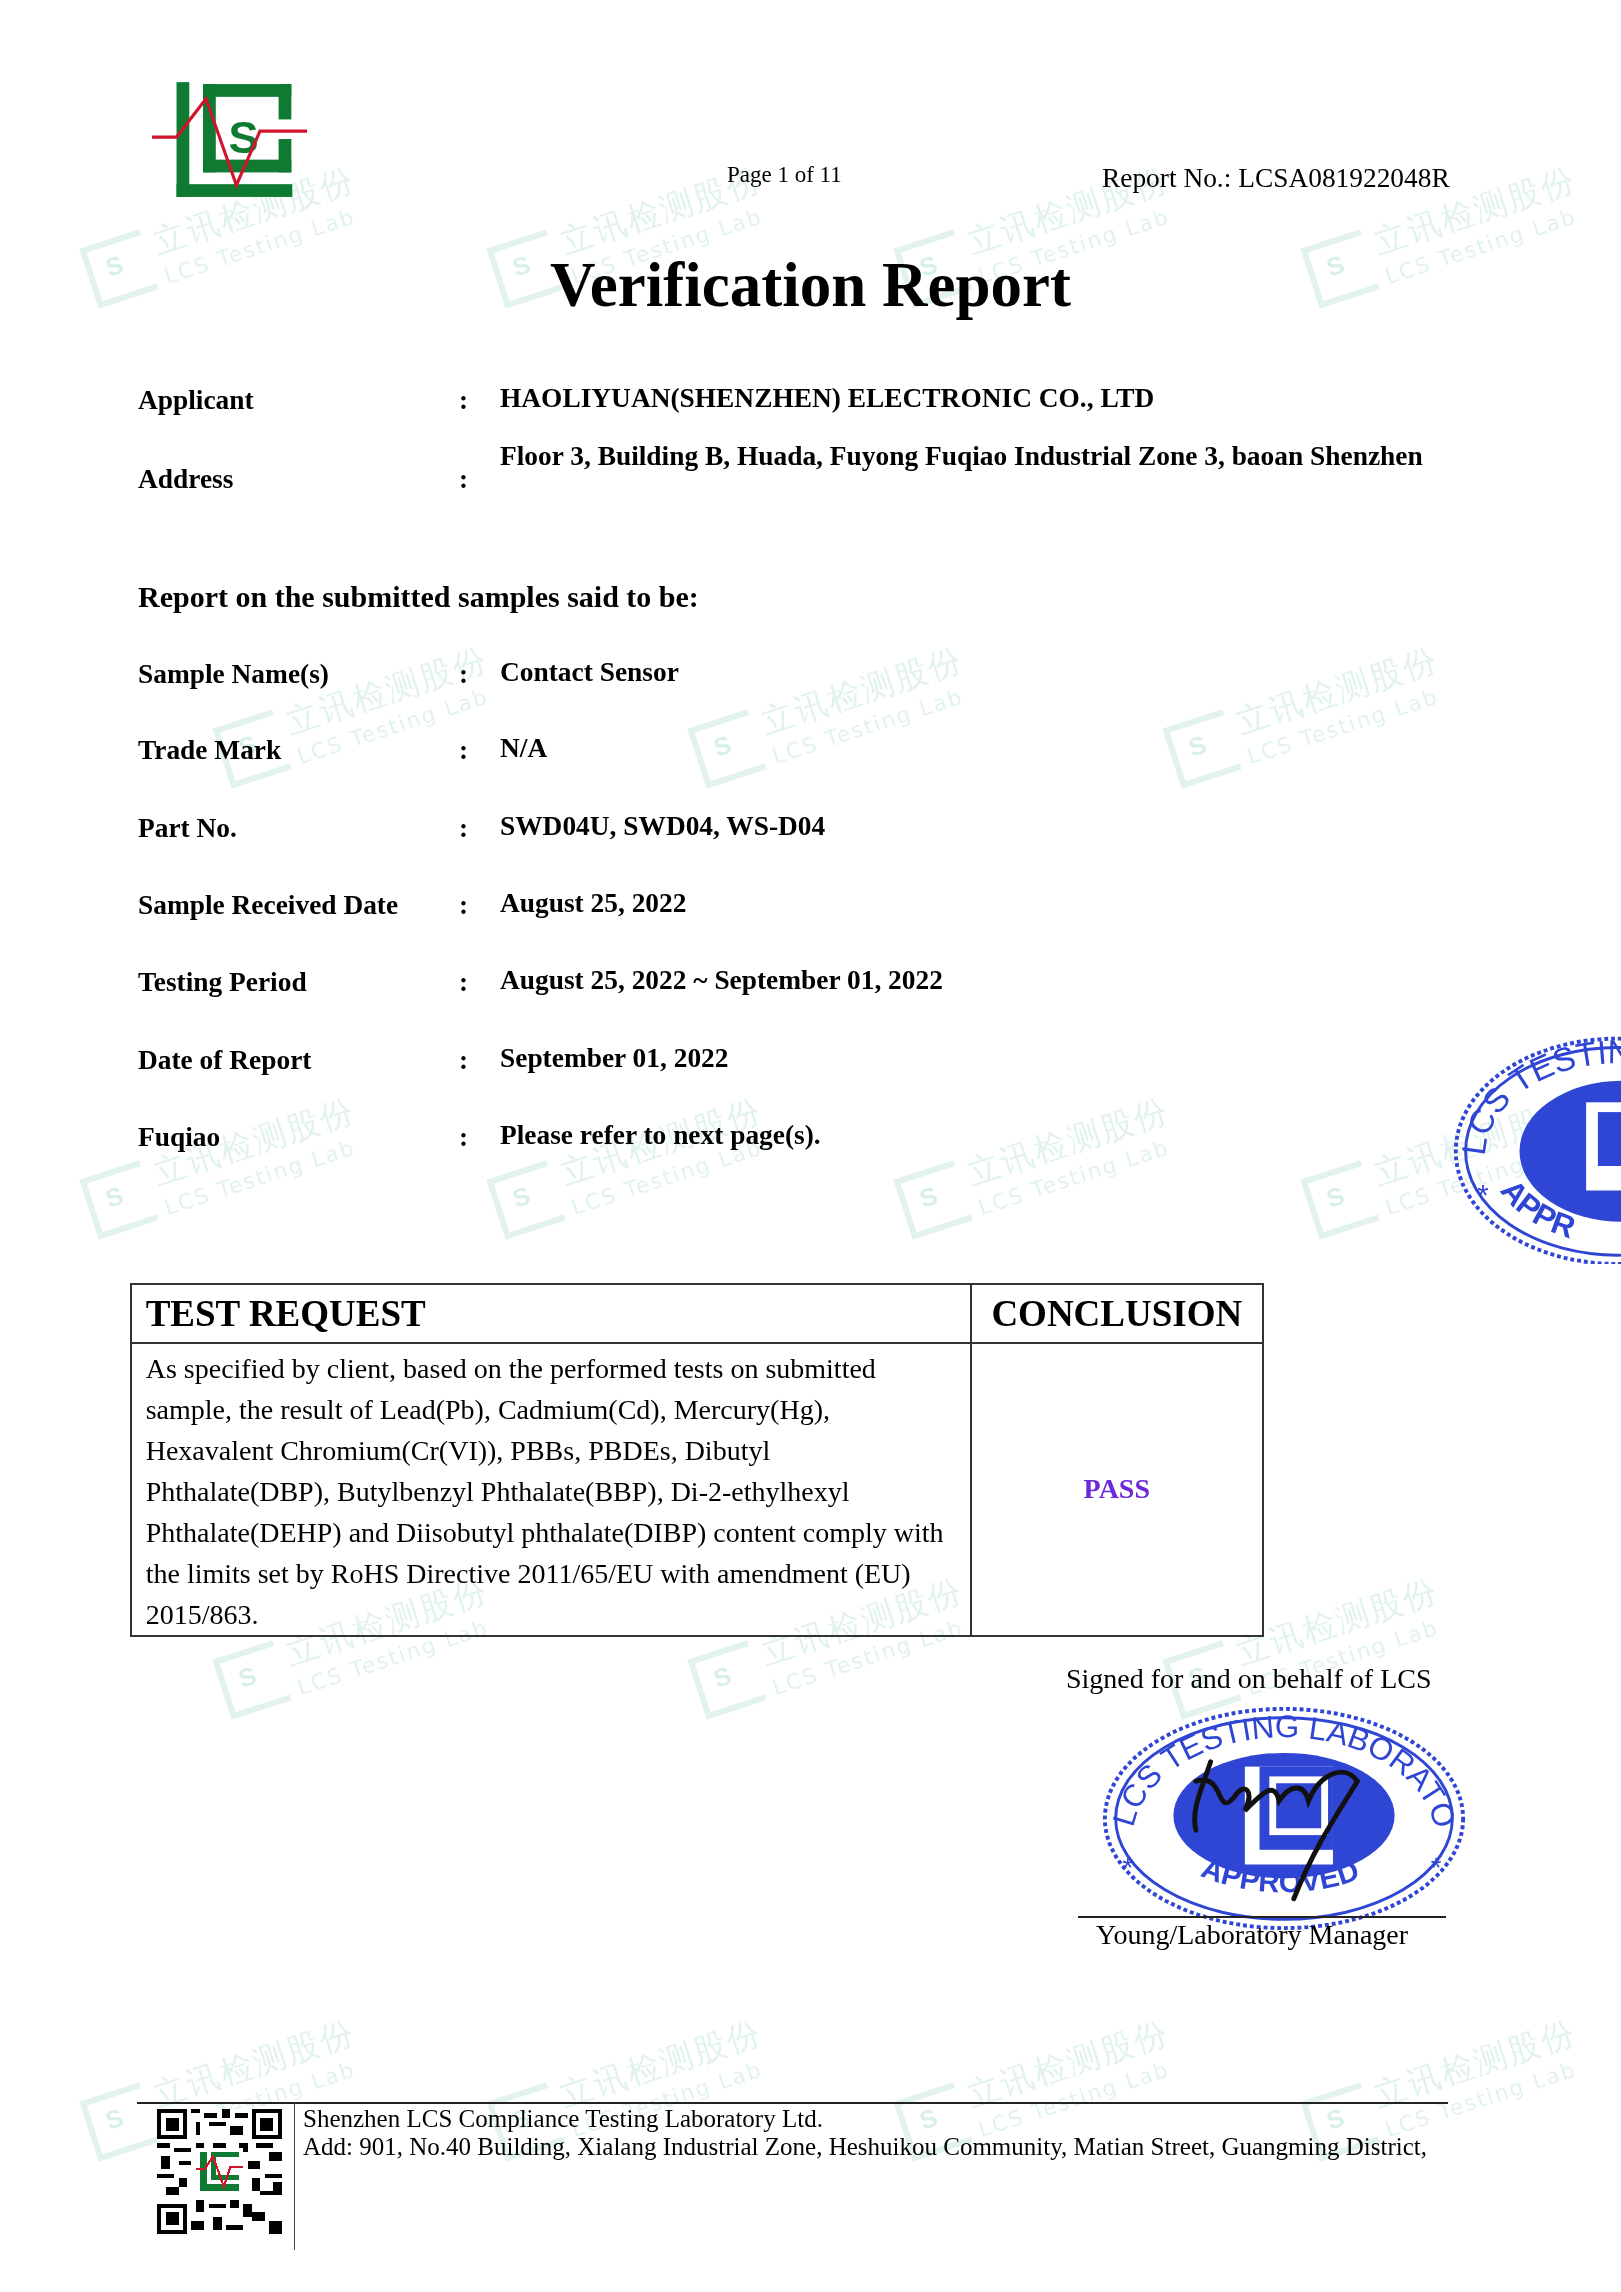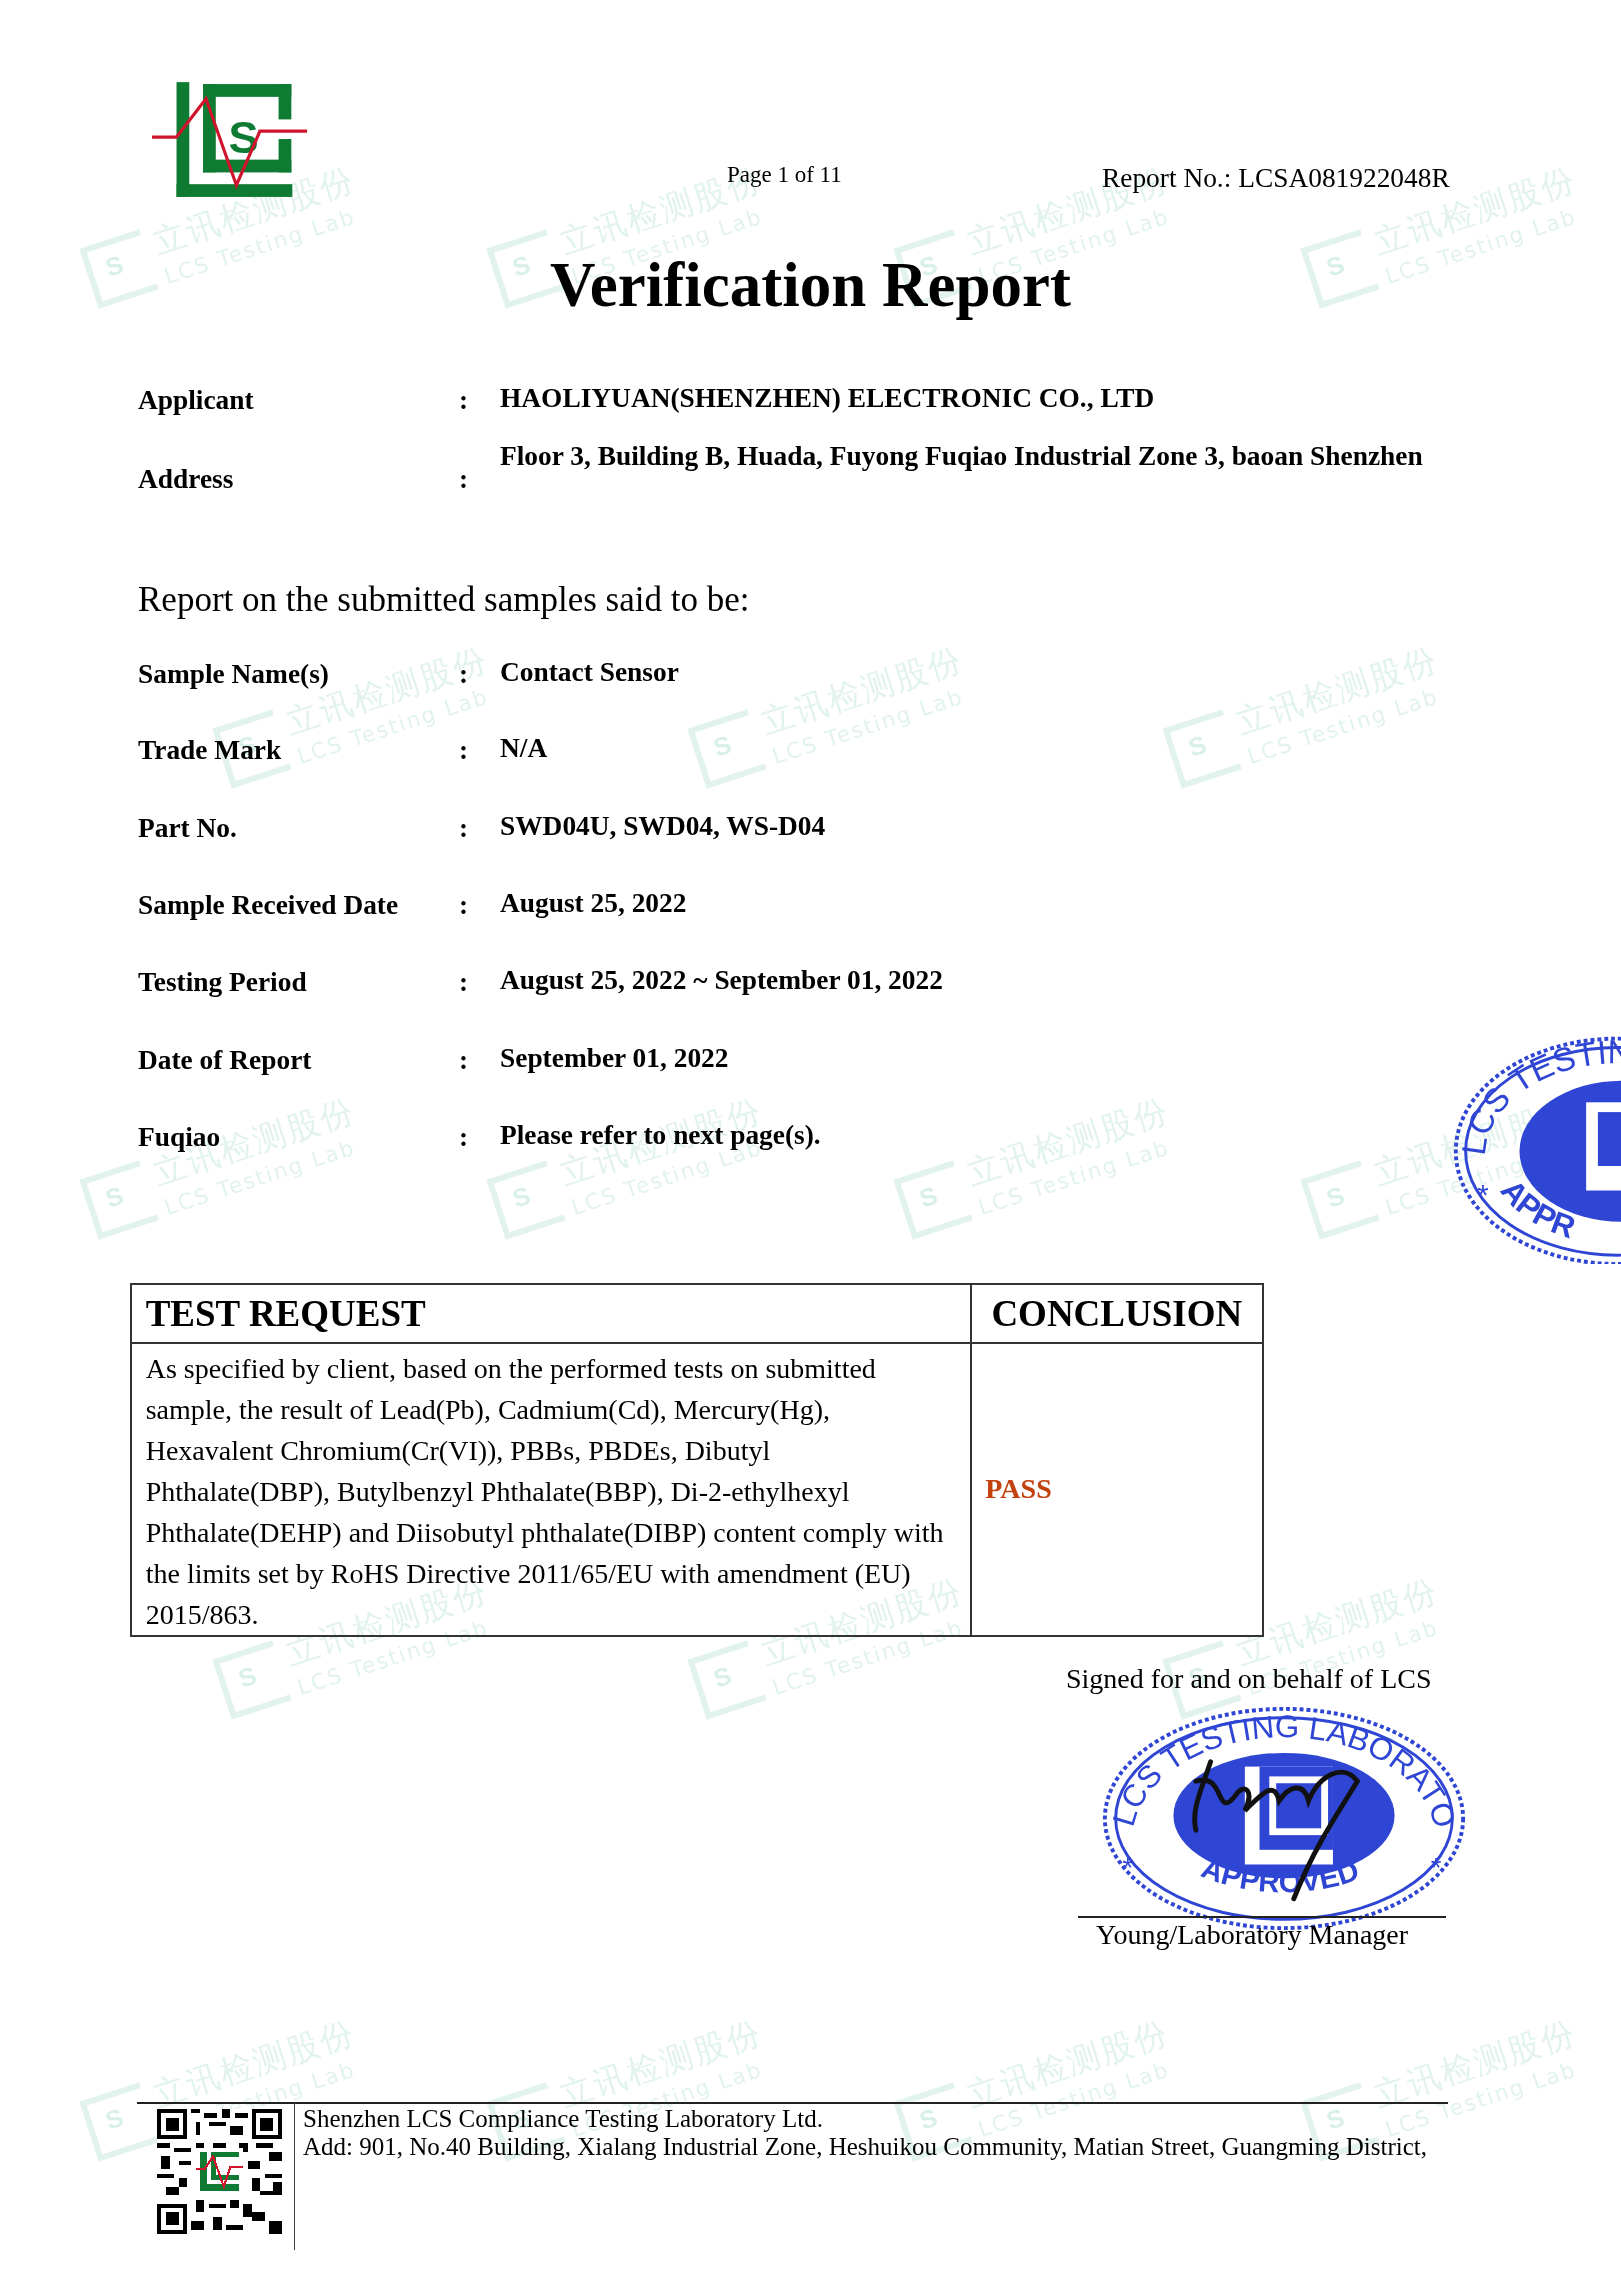--- a/index.html
+++ b/index.html
@@ -21,32 +21,32 @@
   .page-num { position: absolute; left: 727px; top: 146px; font-size: 23px; margin-top: 16px; }
   .report-no { position: absolute; left: 1102px; top: 163px; font-size: 27.4px; }
   .title { position: absolute; left: 0; width: 1621px; top: 249px; text-align: center;
            font-size: 63px; font-weight: bold; }
 
   
   .field { position: absolute; left: 138px; font-size: 27.4px; font-weight: bold; width: 1274px; }
   .field .lbl { position: absolute; left: 0; top: 0; }
   .field .colon { position: absolute; left: 321px; top: 0; }
   .field .val { position: absolute; left: 362px; top: 0; width: 980px; line-height: 39px; }
-  .section-intro { position: absolute; left: 138px; top: 580px; font-size: 35px; font-weight: normal; }
+  .section-intro { position: absolute; left: 138px; top: 580px; font-size: 30px; font-weight: bold; }
 
   
   .stamp-edge { position: absolute; left: 1441px; top: 1019px; width: 255px; height: 245px; }
 
   
   .req-table { position: absolute; left: 130px; top: 1283px; width: 1134px; border-collapse: collapse; }
   .req-table td, .req-table th { border: 2px solid #333; padding: 0 13.7px; vertical-align: middle; }
   .req-table th { height: 57px; font-size: 37px; font-weight: bold; text-align: left; }
   .req-table th.concl { text-align: center; width: 263px; }
   .req-table td.body { font-size: 28px; line-height: 41px; height: 222px; padding-top: 3.9px; margin-left: 12px; }
-  .req-table td.pass { text-align: left; color: #c2410c; font-weight: bold; font-size: 28px; border-radius: 10px; }
+  .req-table td.pass { text-align: center; color: #6d28d9; font-weight: bold; font-size: 28px; border-radius: 10px; }
 
   
   .signed-for { position: absolute; left: 1066px; top: 1663px; font-size: 28px; }
   .stamp-main { position: absolute; left: 1098px; top: 1703px; width: 372px; height: 230px; }
   .sig-line { position: absolute; left: 1078px; top: 1916px; width: 368px; height: 2px; background: #222; }
   .sig-name { position: absolute; left: 1096px; top: 1919px; font-size: 28px; }
 
   
   .footer-line { position: absolute; left: 137px; top: 2102px; width: 1311px; height: 2px; background: #222; }
   .footer-divider { position: absolute; left: 294px; top: 2103px; width: 1px; height: 147px; background: #444; }

